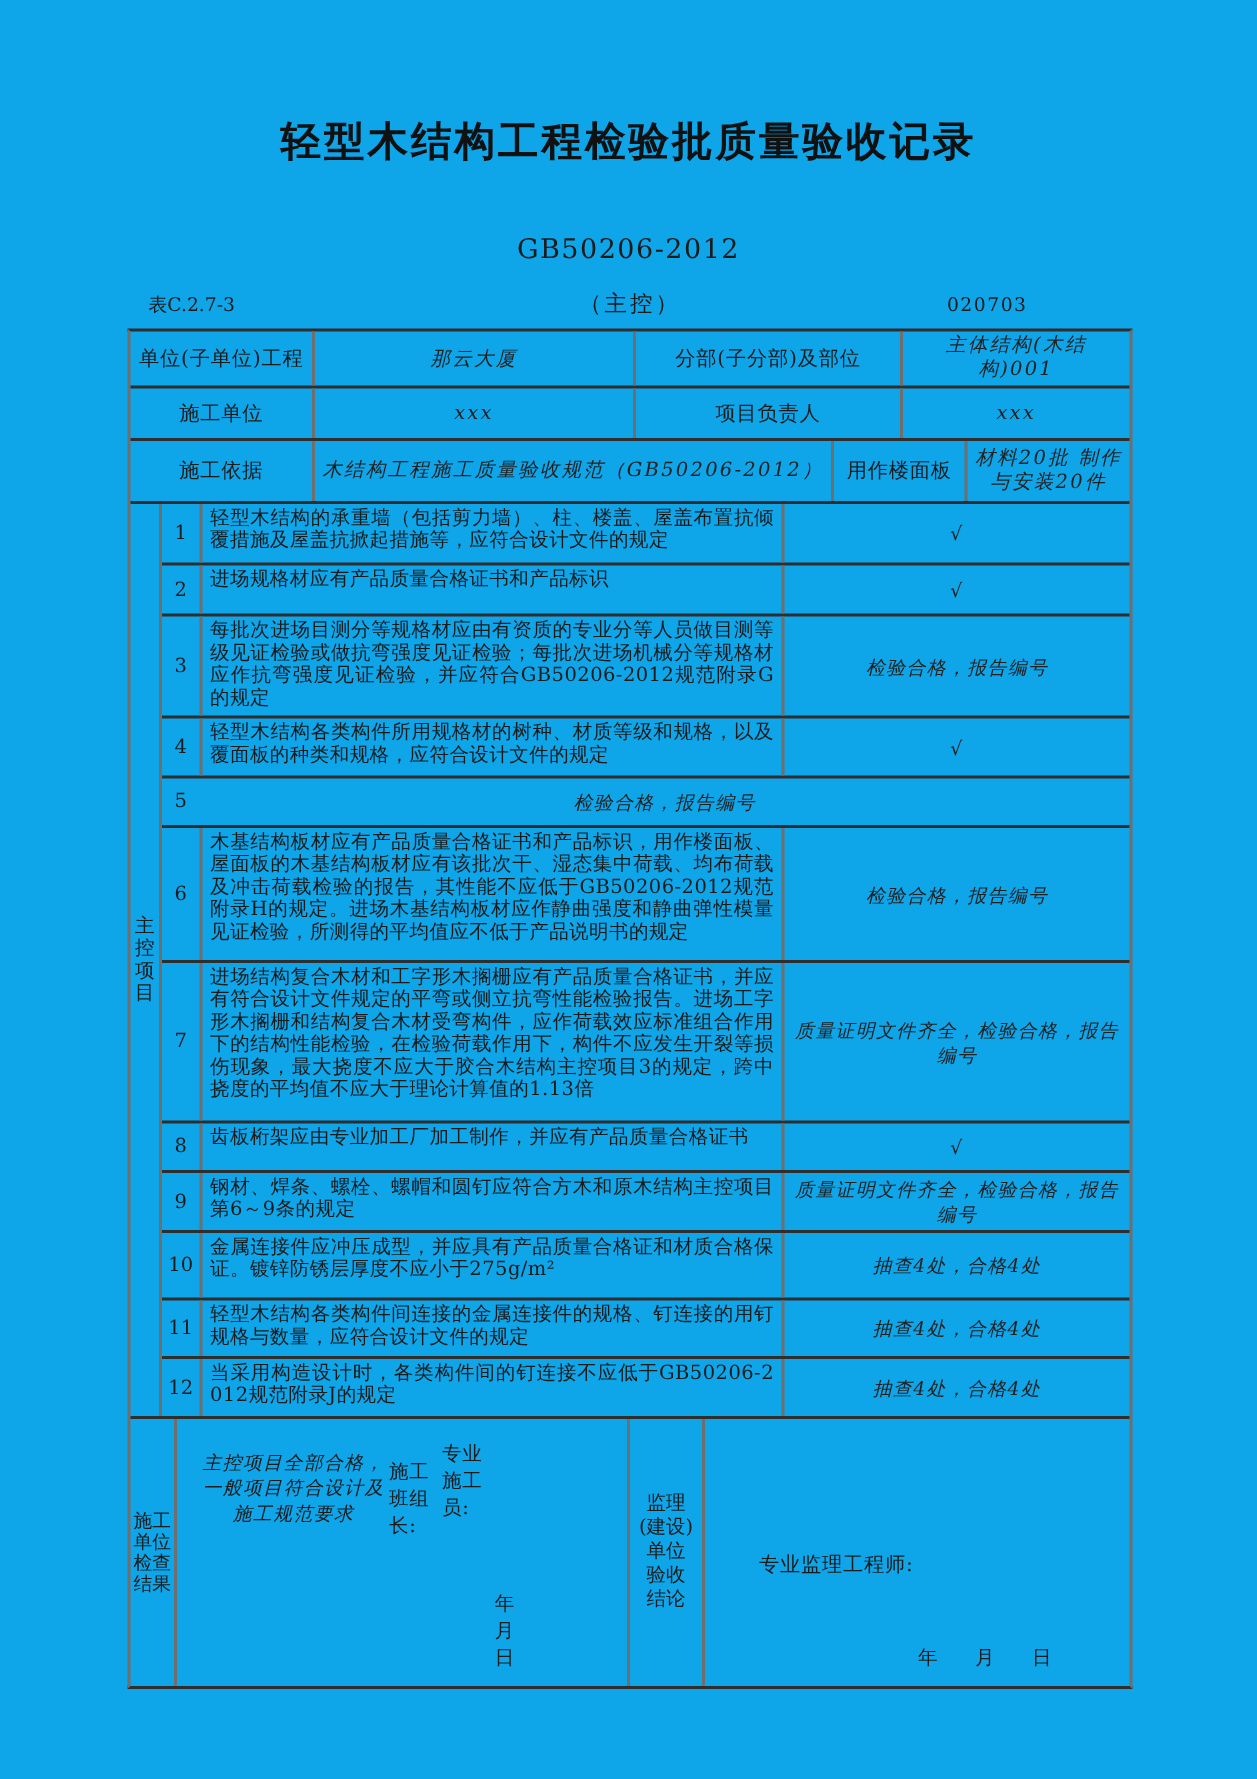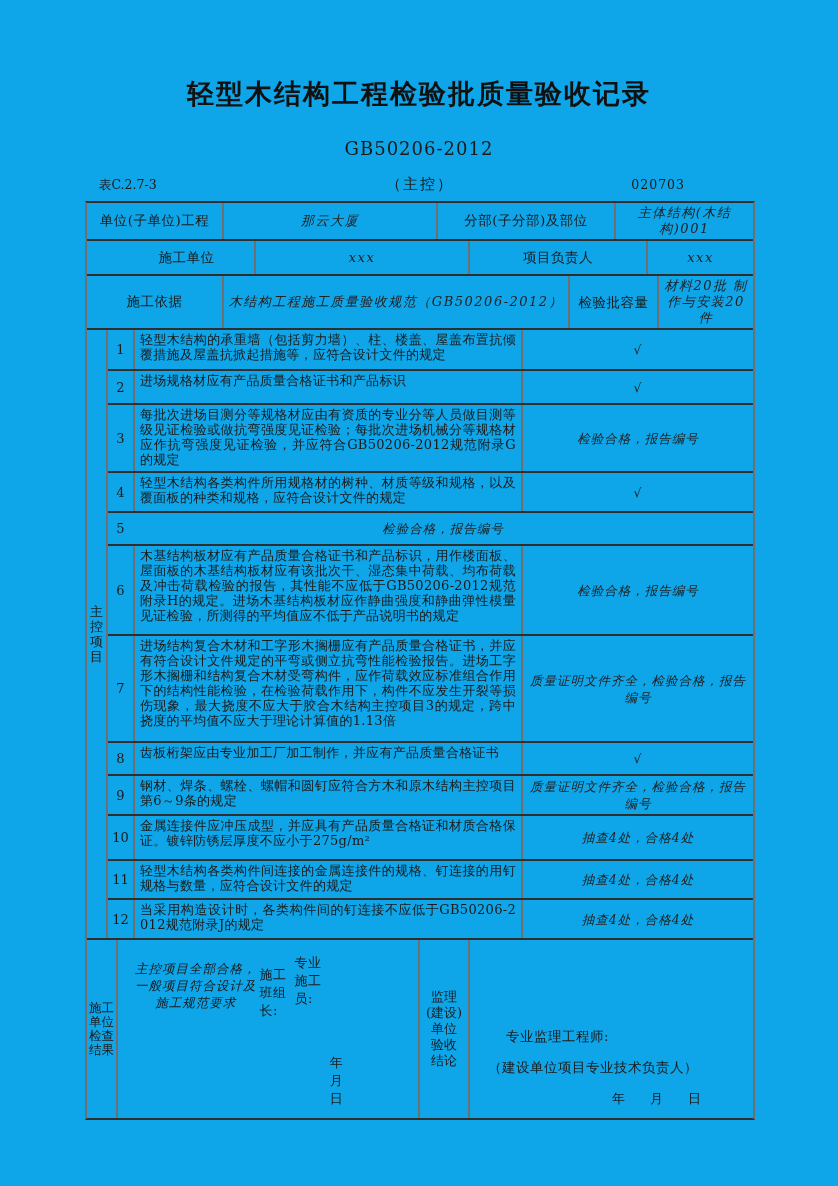--- a/index.html
+++ b/index.html
@@ -3,37 +3,37 @@
 <meta charset="utf-8">
 <style>
   * { margin:0; padding:0; box-sizing:border-box; }
   html,body { background:#ffffff; }
   .sheet {
     position:relative; width:838px; height:1186px; background:#0ea5e9;
     color:#1b1b1b; font-family:"DejaVu Serif","Liberation Serif",serif;
     overflow:hidden;
   }
   .title { margin-top:76px; text-align:center; font-size:27px; font-weight:bold; letter-spacing:2px; color:#111; }
-  .std   { margin-top:26px; text-align:center; font-size:18px; letter-spacing:1px; }
+  .std   { margin-top:44px; text-align:center; font-size:18px; letter-spacing:1px; }
   .meta  { position:relative; width:670px; margin:16px 0 6px 85px; height:20px; font-size:12.5px; }
   .meta .m-left   { position:absolute; left:14px; top:2px; }
   .meta .m-center { position:absolute; left:50%; transform:translateX(-50%); top:0; font-size:15px; letter-spacing:2px; }
   .meta .m-right  { position:absolute; right:70px; top:2px; letter-spacing:1px; }
 
   .tbl { width:670px; margin-left:85px; border:2px solid #2e2e2e; border-left:2px solid #6f6f6f; border-right:2px solid #6f6f6f; }
 
   .row { display:flex; border-bottom:2px solid #2e2e2e; }
   .cell { display:flex; align-items:center; justify-content:center; text-align:center; }
   .vline { border-left:2px solid #6f6f6f; }
 
   
-  .i-r1 { min-height:31px; } .i-r2 { min-height:35px;padding-left:32px; } .i-r3 { min-height:42px; }
+  .i-r1 { min-height:31px; } .i-r2 { min-height:35px; } .i-r3 { min-height:42px; }
   .lbl { font-size:13.5px; letter-spacing:0.5px; }
   .val { font-style:italic; font-size:13px; letter-spacing:1.5px; color:#222; }
-  .w-l1 { width:135px; } .w-v1 { width:214px; } .w-l2 { width:178px; } .w-flex { flex:1; }
+  .w-l1 { width:121px; } .w-v1 { width:214px; } .w-l2 { width:178px; } .w-flex { flex:1; }
   .w-v1b { width:346px; } .w-l2b { width:89px; }
   .wrapcell { padding:2px 4px; line-height:16px; }
 
   
   .sect-h { min-height:24px; }
   .sh-left { width:436px; font-size:13.5px; letter-spacing:1px; }
   .sh-right { flex:1; font-size:13.5px; letter-spacing:1px; }
 
   
   .items-body { display:flex; border-bottom:2px solid #2e2e2e; }
@@ -94,21 +94,21 @@
     </div>
     <div class="row i-r2">
       <div class="cell lbl w-l1">施工单位</div>
       <div class="cell val w-v1 vline">xxx</div>
       <div class="cell lbl w-l2 vline">项目负责人</div>
       <div class="cell val w-flex vline">xxx</div>
     </div>
     <div class="row i-r3">
       <div class="cell lbl w-l1">施工依据</div>
       <div class="cell val w-v1b vline wrapcell">木结构工程施工质量验收规范（GB50206-2012）</div>
-      <div class="cell lbl w-l2b vline wrapcell">检验批容量</div>
+      <div class="cell lbl w-l2b vline wrapcell">用作楼面板</div>
       <div class="cell val w-flex vline wrapcell">材料20批  制作与安装20件</div>
     </div>
 
 
     <div class="items-body">
       <div class="col-side">主
 控
 项
 目</div>
       <div class="col-rows">
@@ -209,19 +209,18 @@
         <div class="f-sign f-s2">专业施工员:</div>
         <div class="f-date">年　月　日</div>
       </div>
       <div class="f-mid">监理
 (建设)
 单位
 验收
 结论</div>
       <div class="f-right">
         <div class="f-sup">专业监理工程师:</div>
-        <div class="f-note">（建设单位项目专业技术负责人）</div>
         <div class="f-date-r">年　月　日</div>
       </div>
     </div>
 
   </div>
 </div>
 
 </body></html>

